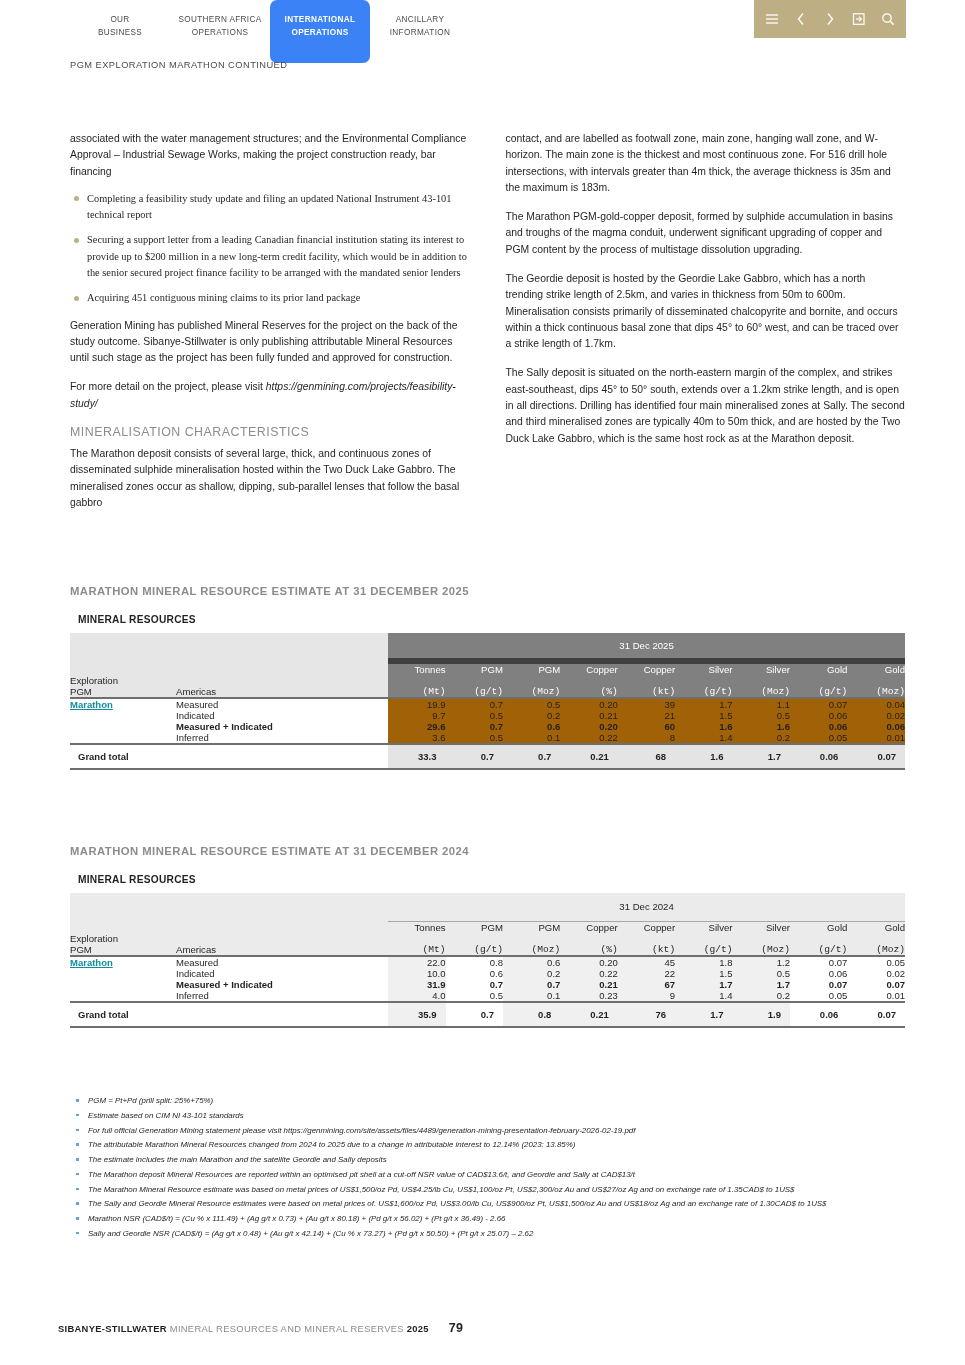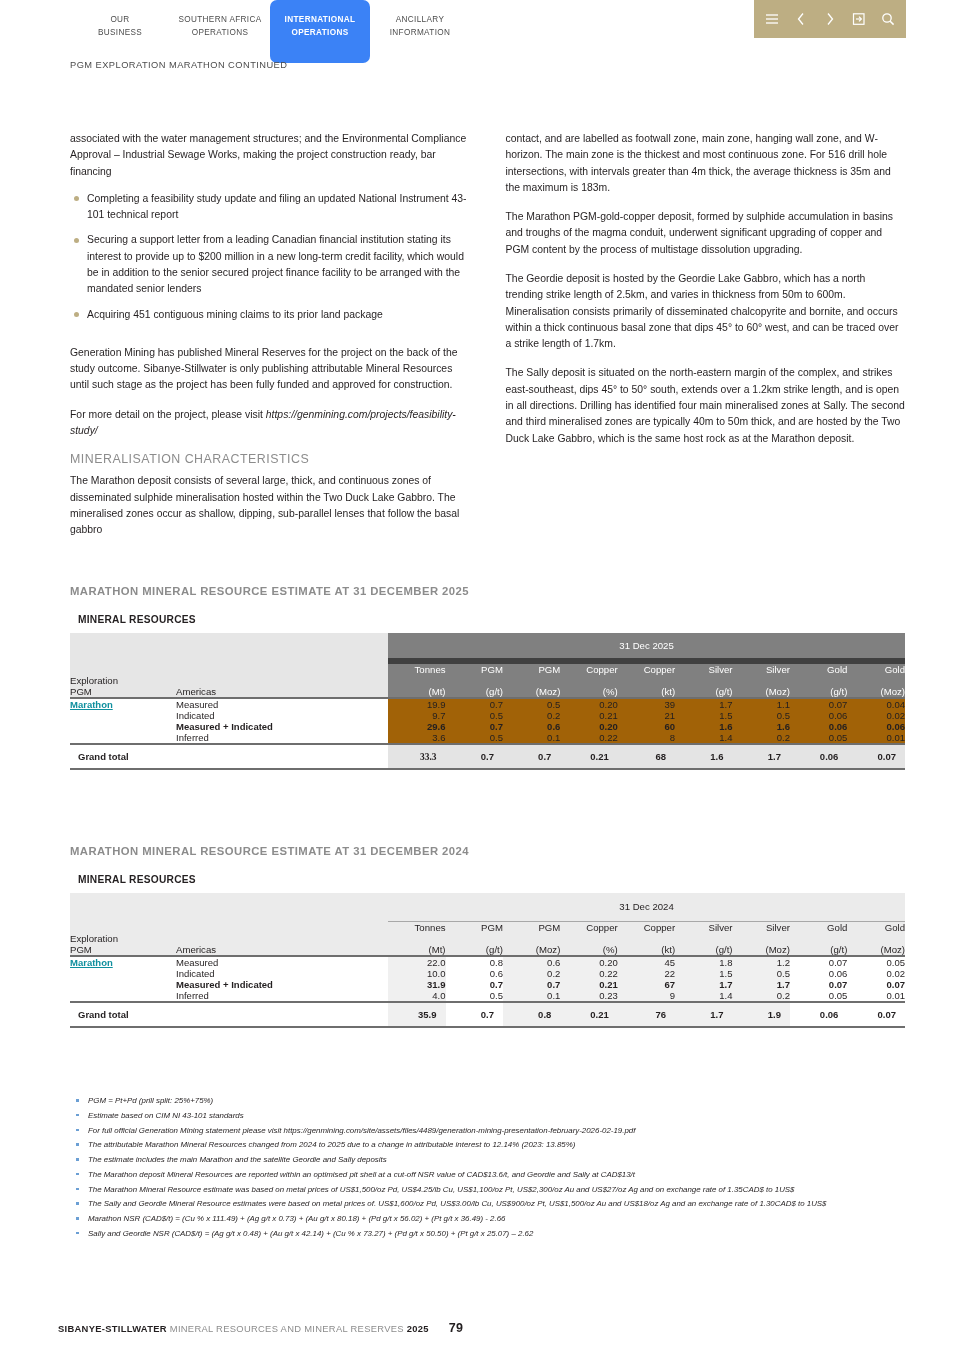--- a/index.html
+++ b/index.html
@@ -88,23 +88,24 @@
   }
   .col { width: 400px; }
   .col p {
     margin: 0 0 13px 0;
     font-size: 10.4px;
     line-height: 1.565;
     color: #231f20;
   }
   .col p.tight { margin-bottom: 11px; }
   ul.bullets {
-    margin: 0 0 22px 0;
+    margin: 0 0 11px 0;
     padding: 0;
     list-style: none;
+    font-family: Liberation Serif, serif;
   }
   ul.bullets li {
     position: relative;
     padding-left: 17px;
     font-size: 10.4px;
     line-height: 1.565;
     margin-bottom: 9px;
   }
   ul.bullets li:before {
     content: "";
@@ -172,21 +173,21 @@
   }
   .hdr-lbl-2 { padding-bottom: 2px; }
   .hdr-col-top, .hdr-col-bot {
     text-align: right;
     padding-right: 9px;
     font-weight: bold;
     font-size: 9.6px;
     white-space: nowrap;
   }
   .hdr-col-top { padding-bottom: 7px; }
-  .hdr-col-bot { padding-bottom: 4px; }
+  .hdr-col-bot { padding-bottom: 4px; font-family: Liberation Mono, monospace; }
 
   td.dcat { padding: 4.5px 0 4.5px 0; font-size: 9.5px; }
   td.dname { padding-left: 8px; font-size: 9.5px; font-weight: bold; }
   td.dnum { text-align: right; padding-right: 9px; font-size: 9.5px; }
   tr.bold td { font-weight: bold; }
   .marathon-link { color: #0f8f9e; font-weight: bold; text-decoration: underline; }
 
   
   #t1 .hdr-left-cell { background: #e6e6e6; }
   #t1 .hdr-dark { background: #808080; color: #ffffff; }
@@ -446,21 +447,21 @@
           <td class="dnum shade">0.22</td>
           <td class="dnum shade">8</td>
           <td class="dnum shade">1.4</td>
           <td class="dnum shade">0.2</td>
           <td class="dnum shade">0.05</td>
           <td class="dnum shade">0.01</td>
         </tr>
         <tr class="bold gt">
           <td class="dname" style="padding: 6px 0px 6px 8px;">Grand total</td>
           <td></td>
-          <td class="dnum shade" style="padding: 6px 9px 6px 0px; font-family: Liberation Serif, serif;">33.3</td>
+          <td class="dnum shade" style="padding: 6px 9px 6px 0px;">33.3</td>
           <td class="dnum shade" style="padding: 6px 9px 6px 0px;">0.7</td>
           <td class="dnum shade" style="padding: 6px 9px 6px 0px;">0.7</td>
           <td class="dnum shade" style="padding: 6px 9px 6px 0px;">0.21</td>
           <td class="dnum shade" style="padding: 6px 9px 6px 0px;">68</td>
           <td class="dnum shade" style="padding: 6px 9px 6px 0px;">1.6</td>
           <td class="dnum shade" style="padding: 6px 9px 6px 0px;">1.7</td>
           <td class="dnum shade" style="padding: 6px 9px 6px 0px;">0.06</td>
           <td class="dnum shade" style="padding: 6px 9px 6px 0px;">0.07</td>
         </tr>
       </tbody>

